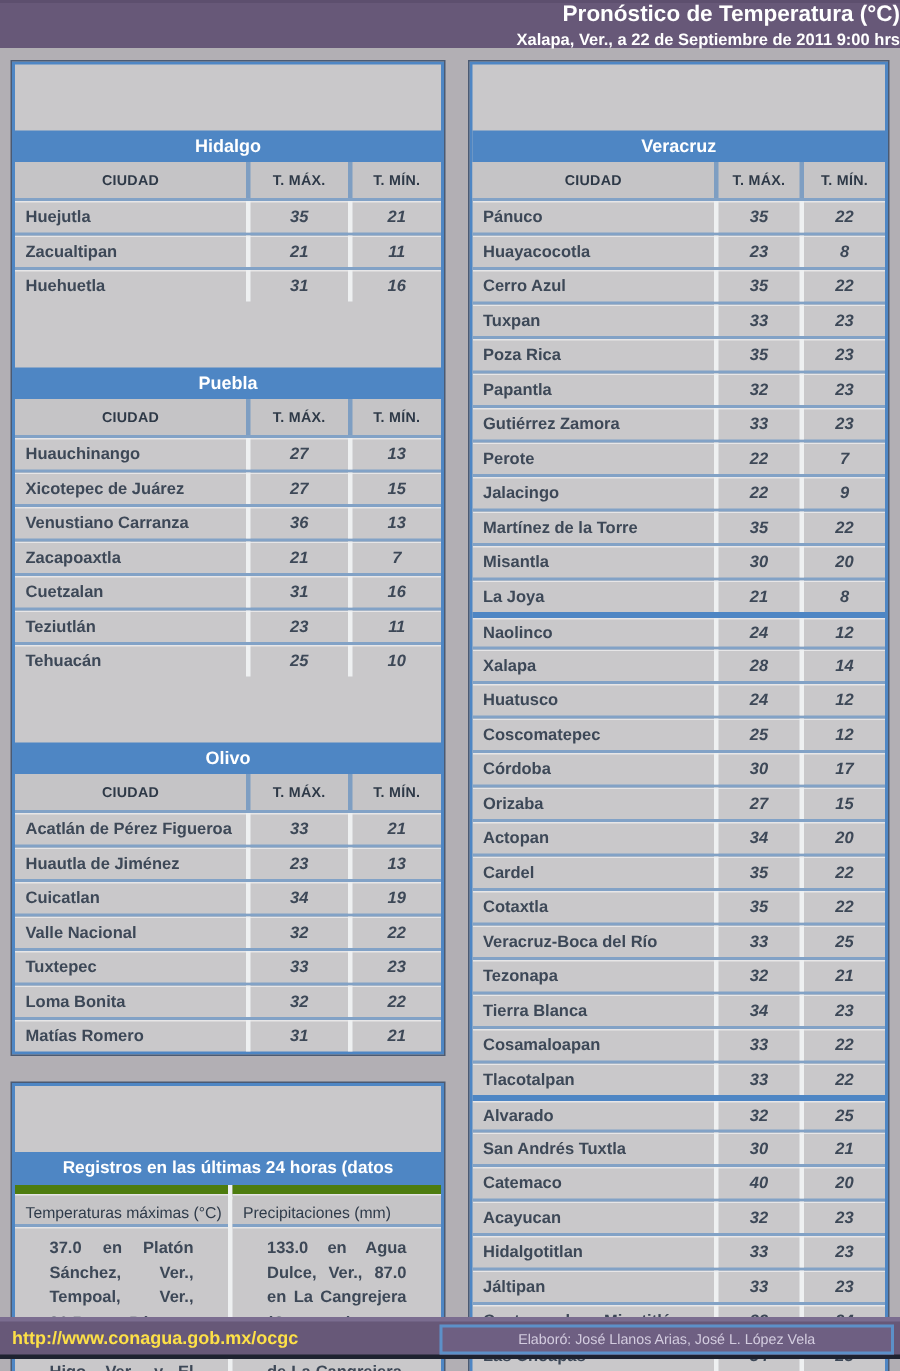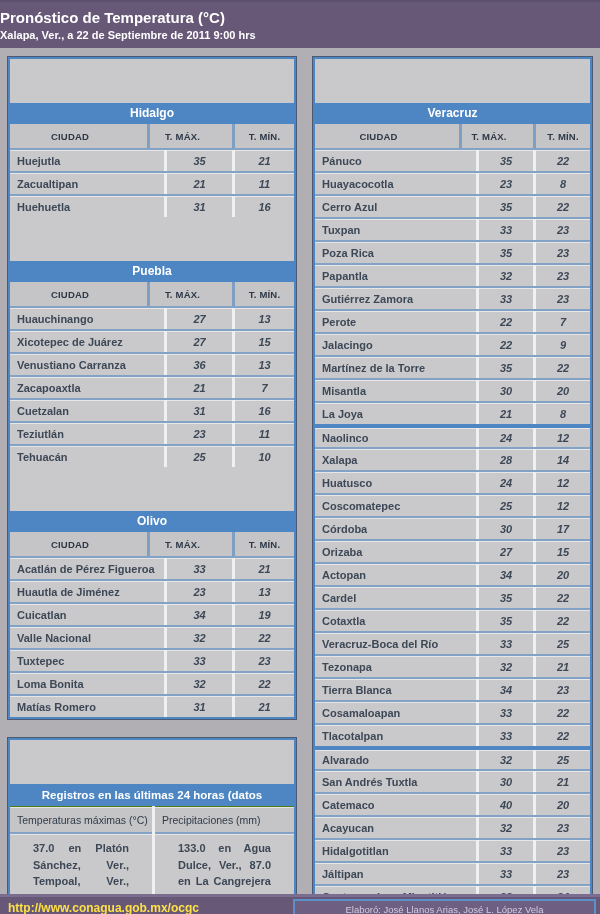--- a/index.html
+++ b/index.html
@@ -5,22 +5,22 @@
   * { margin:0; padding:0; box-sizing:border-box; }
   html,body { width:600px; height:914px; }
   body {
     font-family:"Liberation Sans", sans-serif;
     background:#b2afb4;
     color:#3d4857;
     overflow:hidden;
   }
   
   .banner {
-    height:48px; background:#675878; border-top:2px solid #5d4f6e;
-    display:flex; flex-direction:column; align-items:flex-start; justify-content:center;
+    height:32px; background:#675878; border-top:2px solid #5d4f6e;
+    display:flex; flex-direction:column; align-items:flex-end; justify-content:center;
     gap:3px;
   }
   .banner .title { color:#ffffff; font-size:15px; font-weight:bold; }
   .banner .subtitle { color:#ffffff; font-size:11px; font-weight:bold; }
 
   
   .main { display:flex; padding:9px 8px 0 8px; gap:17px; height:838px; }
   .col-left { width:288px; }
   .col-right { width:279px; }
 
@@ -29,42 +29,42 @@
     border:2px solid #4e86c4;
     outline:1px solid #4b5a72;
     background:#c9c8ca;
   }
   .band {
     background:#4e86c4; color:#ffffff; font-weight:bold; font-size:12px;
     text-align:center; height:21px; line-height:21px;margin-top:44px;
   }
   .t-row { display:flex; height:23px; border-top:2px solid #82a2c6;
            box-shadow: inset 0 1px 0 rgba(255,255,255,.55); }
-  .t-row:first-child, .band + .t-row { border-top:none; box-shadow:none;gap:17px; }
+  .t-row:first-child, .band + .t-row { border-top:none; box-shadow:none; }
   .t-row.hdr { background:#c5c4c6; height:24px; }
   .t-row.hdr .cell { border-left-color:#7e9ec2; color:#2e3947; font-size:9.5px;
                      font-weight:bold; font-style:normal; justify-content:center;
                      padding-left:0; letter-spacing:.2px; }
   .cell { display:flex; align-items:center; background:transparent; }
   .c-city { flex:1; padding-left:7px; font-size:11px; font-weight:bold; }
   .c-num  { justify-content:center; font-size:11px; font-weight:bold; font-style:italic;
             border-left:3px solid #eef0f1; }
   .wide  .c-num { width:68px; }
   .wide  .c-num:last-child { width:62px; }
   .narrow .c-num { width:57px; }
   .t-row.group-sep { border-top:4px solid #4e86c4; }
 
   
   .registros { margin-top:19px; }
   .registros .band { font-size:11.5px; height:22px; line-height:22px; }
   .reg-cols { display:flex; }
   .reg-col { width:50%; }
   .reg-col + .reg-col { border-left:3px solid #eef0f1; }
   .reg-hdr { height:26px; line-height:26px; background:#c5c4c6;
-             border-top:1px solid #4d7c0f; box-shadow: inset 0 1px 0 rgba(255,255,255,.55);
+             border-top:6px solid #4d7c0f; box-shadow: inset 0 1px 0 rgba(255,255,255,.55);
              font-size:10.5px; color:#2f3b4a; padding-left:7px; }
   .reg-body { border-top:2px solid #82a2c6; box-shadow: inset 0 1px 0 rgba(255,255,255,.55);
               min-height:212px; padding:6px 23px; font-size:11px; font-weight:bold;
               line-height:1.5; text-align:justify; }
 
   
   .footer {
     position:relative; height:28px; margin-top:8px;
     background:#675878; border-top:3px solid #7b6d90;
     border-bottom:3px solid #1e2230;

